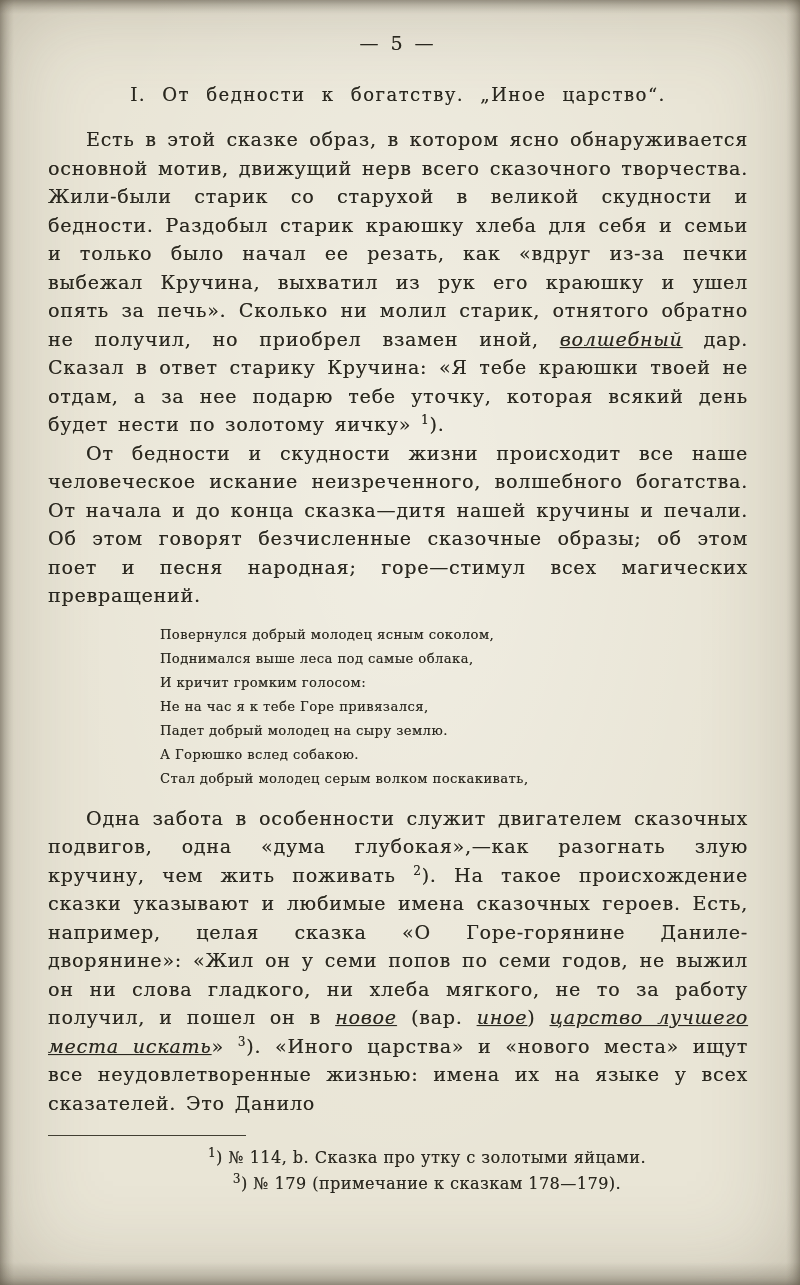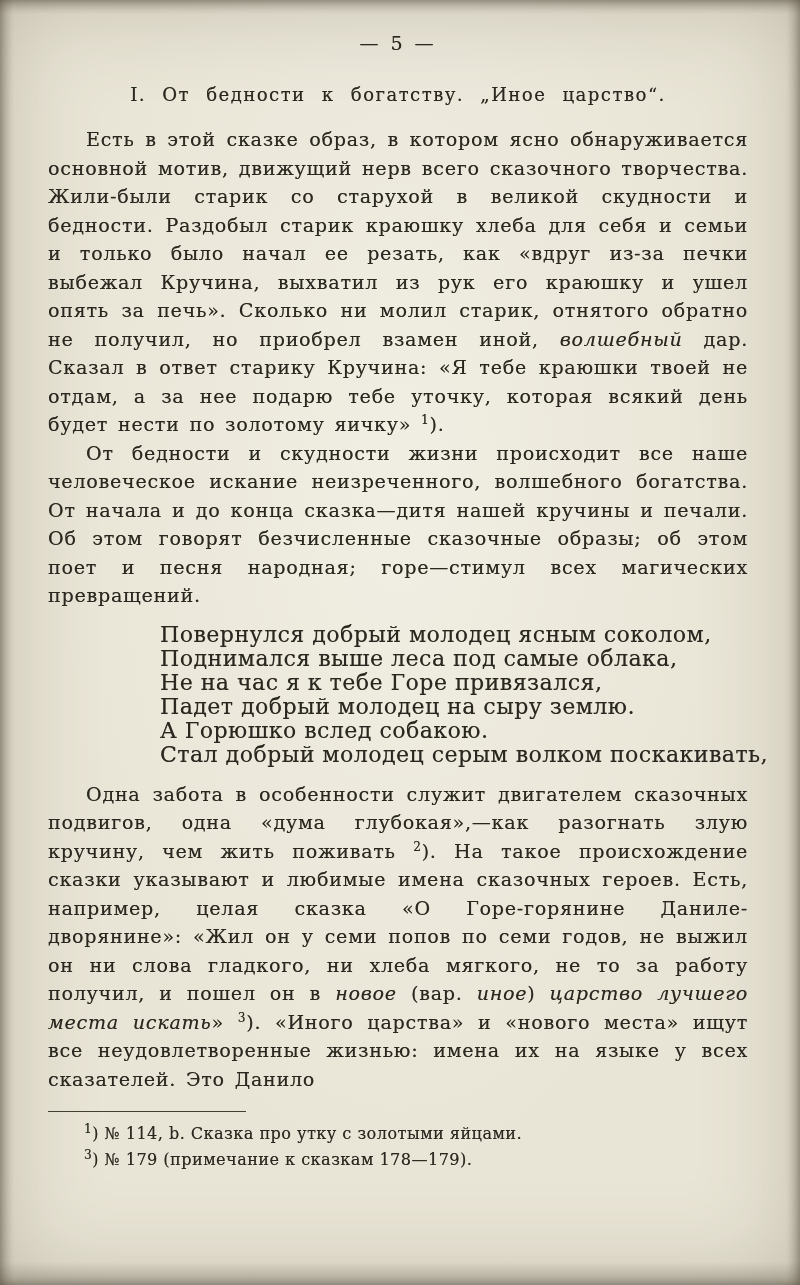--- a/index.html
+++ b/index.html
@@ -49,60 +49,62 @@
   }
   .para {
     font-size: 19px;
     line-height: 28.5px;
     text-align: justify;
     text-indent: 38px;
     letter-spacing: 0.8px;
     word-spacing: 3px;
     margin: 0;
   }
-  .it { font-style: italic; }
+  .it { font-style: italic; text-decoration: underline; }
   sup { font-size: 12px; line-height: 0; }
   .verse {
     margin: 13px 0 13px 112px;
-    font-size: 22px;
+    font-size: 13px;
     line-height: 24px;
     letter-spacing: 0.5px;
   }
   .verse-line { white-space: nowrap; }
   .footnotes { margin-top: 18px; }
   .fn-rule {
     width: 198px;
     border-top: 1.5px solid #43four;
     border-top: 1.5px solid #423f33;
     margin: 0 0 9px 0;
   }
   .footnote {
     font-size: 16px;
     line-height: 25.5px;
-    margin-left: 36px;
+    margin-left: 58px;
     letter-spacing: 0.5px;
+    text-align: center;
   }
 </style>
 </head>
 <body>
 
 <div class="scan">
   <div class="content">
 
     <div class="page-number">— 5 —</div>
 
     <h1 class="title">I. От бедности к богатству. „Иное царство“.</h1>
 
     <p class="para"><span>Есть в этой сказке образ, в котором ясно обнаруживается основной мотив, движущий нерв всего сказочного творчества. Жили-были старик со старухой в великой скудности и бедности. Раздобыл старик краюшку хлеба для себя и семьи и только было начал ее резать, как «вдруг из-за печки выбежал Кручина, выхватил из рук его краюшку и ушел опять за печь». Сколько ни молил старик, отнятого обратно не получил, но приобрел взамен иной, </span><span class="it">волшебный</span><span> дар. Сказал в ответ старику Кручина: «Я тебе краюшки твоей не отдам, а за нее подарю тебе уточку, которая всякий день будет нести по золотому яичку» </span><sup>1</sup><span>).</span></p>
 
     <p class="para"><span>От бедности и скудности жизни происходит все наше человеческое искание неизреченного, волшебного богатства. От начала и до конца сказка—дитя нашей кручины и печали. Об этом говорят безчисленные сказочные образы; об этом поет и песня народная; горе—стимул всех магических превращений.</span></p>
 
     <div class="verse">
         <div class="verse-line">Повернулся добрый молодец ясным соколом,</div>
         <div class="verse-line">Поднимался выше леса под самые облака,</div>
+        <div class="verse-line">И кричит громким голосом:</div>
         <div class="verse-line">Не на час я к тебе Горе привязался,</div>
         <div class="verse-line">Падет добрый молодец на сыру землю.</div>
         <div class="verse-line">А Горюшко вслед собакою.</div>
         <div class="verse-line">Стал добрый молодец серым волком поскакивать,</div>
       </div>
 
     <p class="para"><span>Одна забота в особенности служит двигателем сказочных подвигов, одна «дума глубокая»,—как разогнать злую кручину, чем жить поживать </span><sup>2</sup><span>). На такое происхождение сказки указывают и любимые имена сказочных героев. Есть, например, целая сказка «О Горе-горянине Даниле-дворянине»: «Жил он у семи попов по семи годов, не выжил он ни слова гладкого, ни хлеба мягкого, не то за работу получил, и пошел он в </span><span class="it">новое</span><span> (вар. </span><span class="it">иное</span><span>) </span><span class="it">царство лучшего места искать</span><span>» </span><sup>3</sup><span>). «Иного царства» и «нового места» ищут все неудовлетворенные жизнью: имена их на языке у всех сказателей. Это Данило</span></p>
 
     <div class="footnotes">
       <div class="fn-rule"></div>

